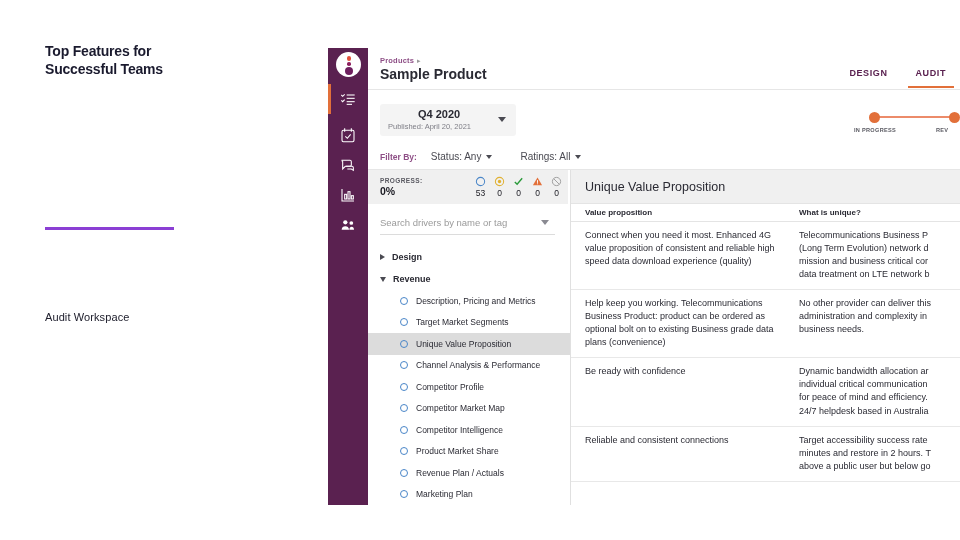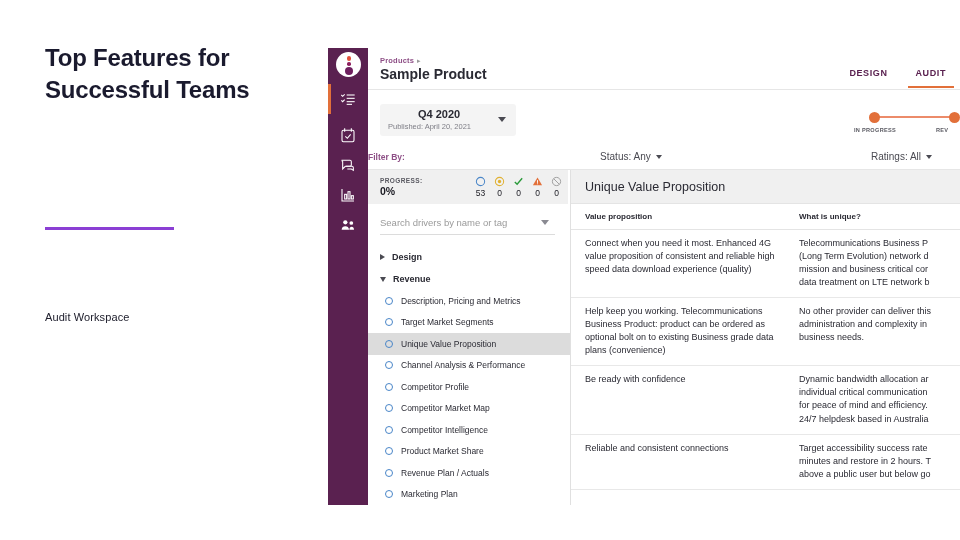--- a/index.html
+++ b/index.html
@@ -8,21 +8,21 @@
     background: #ffffff;
     font-family: "Liberation Sans", sans-serif;
     overflow: hidden;
   }
   .slide { position: relative; width: 960px; height: 540px; background: #fff; }
 
   
   .slide-left { position: absolute; left: 0; top: 0; width: 328px; height: 540px; background: #fff; }
   .slide-title {
     position: absolute; left: 45px; top: 42px; width: 265px;
-    font-size: 24px; font-weight: bold; line-height: 1.32;
+    font-size: 14px; font-weight: bold; line-height: 1.32;
     color: #1a1a2e; letter-spacing: -0.2px;
   }
   .slide-rule {
     position: absolute; left: 45px; top: 227px; width: 129px; height: 3px;
     background: #8b3fd4;
   }
   .slide-caption {
     position: absolute; left: 45px; top: 311px;
     font-size: 11px; color: #20202e; letter-spacing: 0.1px;
   }
@@ -82,21 +82,21 @@
   .step-line { position: absolute; left: 22px; top: 6px; width: 80px; height: 2px; background: #ec8b6a; }
   .step-dot { position: absolute; top: 1.5px; width: 11px; height: 11px; border-radius: 50%; background: #e2703a; }
   .step-dot.d1 { left: 17px; } .step-dot.d2 { left: 97px; }
   .step-lab { position: absolute; top: 17px; font-size: 5.6px; color: #5a5a62; letter-spacing: .3px; font-weight: bold; }
   .step-lab.l1 { left: 0px; width: 46px; text-align: center; }
   .step-lab.l2 { left: 84px; width: 40px; text-align: left; }
 
   
   .filt {
     position: absolute; left: 40px; top: 96px; right: 0; height: 26px;
-    border-bottom: 1px solid #e6e6e6; display: flex; align-items: center;  justify-content: space-between;
+    border-bottom: 1px solid #e6e6e6; display: flex; align-items: center; padding-left: 12px;
   }
   .filt-lbl { font-size: 8.5px; color: #8e4f86; font-weight: bold; margin-right: 14px; }
   .filt-item { font-size: 10px; color: #4a4a52; margin-right: 28px; display: flex; align-items: center; }
   .filt-item .cz { margin-left: 5px; width: 0; height: 0; border-left: 3.5px solid transparent; border-right: 3.5px solid transparent; border-top: 4.5px solid #4a4a52; }
 
   
   .prog {
     position: absolute; left: 40px; top: 122px; width: 200px; height: 34px;
     background: #f0f0f0; display: flex; align-items: center; padding-left: 12px;
   }
@@ -117,33 +117,33 @@
   .search .ph { font-size: 9.5px; color: #9a9a9a; }
   .search .cz { position: absolute; right: 6px; top: 9px; width: 0; height: 0; border-left: 4px solid transparent; border-right: 4px solid transparent; border-top: 5px solid #8a8a92; }
 
   
   .tree { position: absolute; left: 40px; top: 198px; width: 202px; }
   .tgroup { display: flex; align-items: center; height: 22px; padding-left: 12px; }
   .tgroup .tri { width: 0; height: 0; margin-right: 7px; }
   .tgroup .tri.collapsed { border-top: 3.5px solid transparent; border-bottom: 3.5px solid transparent; border-left: 5px solid #4a4a52; }
   .tgroup .tri.expanded { border-left: 3.5px solid transparent; border-right: 3.5px solid transparent; border-top: 5px solid #4a4a52; }
   .tgroup .tlabel { font-size: 9px; font-weight: bold; color: #2a2a33; }
-  .titem { display: flex; align-items: center; height: 21.5px; padding-left: 17px; }
+  .titem { display: flex; align-items: center; height: 21.5px; padding-left: 32px; }
   .titem.sel { background: #dcdcdc; }
   .titem .circ { width: 8px; height: 8px; border: 1.3px solid #4a86c8; border-radius: 50%; margin-right: 8px; flex: none; }
   .titem .tlabel { font-size: 8.5px; color: #2a2a33; }
 
   
   .vdiv { position: absolute; left: 242px; top: 122px; bottom: 0; width: 1px; background: #e0e0e0; }
 
   
   .content { position: absolute; left: 243px; top: 122px; right: 0; bottom: 0; background: #fff; }
   .c-head { height: 34px; background: #f0f0f0; display: flex; align-items: center; padding-left: 14px; border-bottom: 1px solid #e4e4e4; }
   .c-head .t { font-size: 12.5px; color: #2a2a33; }
-  .c-cols { display: flex; height: 26px; align-items: center; border-bottom: 1px solid #e4e4e4; }
+  .c-cols { display: flex; height: 18px; align-items: center; border-bottom: 1px solid #e4e4e4; }
   .c-cols .ch { font-size: 8px; font-weight: bold; color: #2a2a33; }
   .c-row { display: flex; border-bottom: 1px solid #e8e8e8; padding: 7px 0 8px 0; }
   .cell { font-size: 9px; line-height: 1.45; color: #2a2a33; }
   .cell.c1 { width: 228px; padding-left: 14px; padding-right: 12px; flex: none; }
   .cell.c2 { width: 220px; padding-left: 0px; padding-right: 0px; flex: none; overflow: hidden; white-space: pre; }
   .ch.c1 { width: 228px; padding-left: 14px; flex: none; }
   .ch.c2 { width: 220px; flex: none; }
 </style>
 </head>
 <body>

